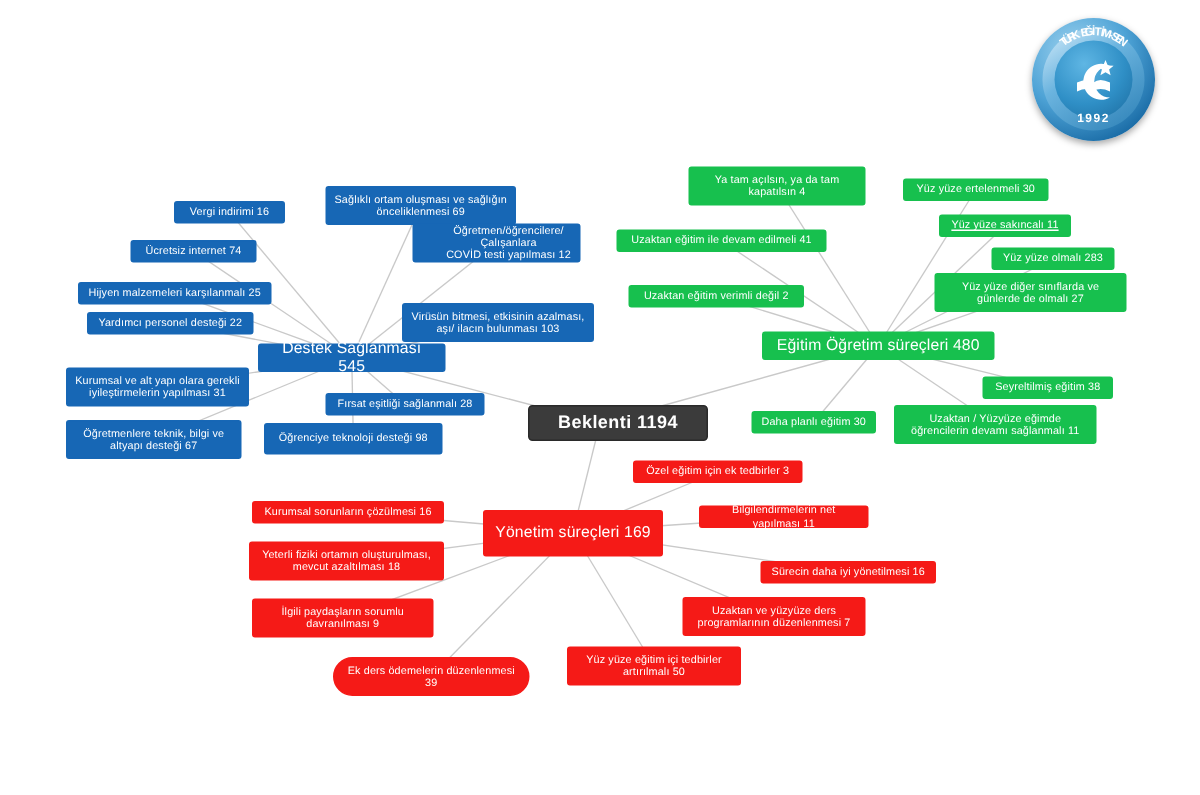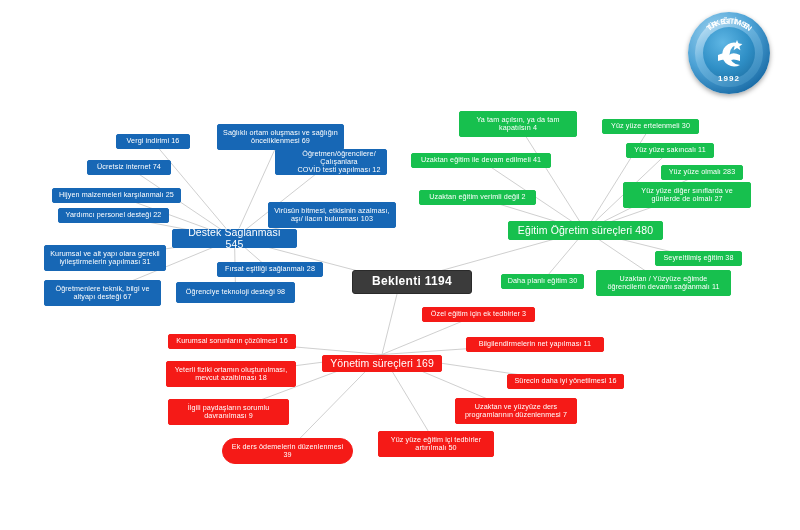--- a/index.html
+++ b/index.html
@@ -123,38 +123,38 @@
       <div class="node blue" style="left: 275px; top: 149px; width: 112px; height: 26px; padding-left: 21px;">Öğretmen/öğrencilere/Çalışanlara
 COVİD testi yapılması  12</div>
       <div class="node blue" style="left: 268px; top: 202px; width: 128px; height: 26px;">Virüsün bitmesi, etkisinin azalması,
 aşı/ ilacın bulunması  103</div>
       <div class="node green main" style="left: 508px; top: 221px; width: 155px; height: 19px;">Eğitim Öğretim süreçleri   480</div>
       <div class="node green" style="left: 459px; top: 111px; width: 118px; height: 26px;">Ya tam açılsın, ya da tam
 kapatılsın  4</div>
       <div class="node green" style="left: 411px; top: 153px; width: 140px; height: 15px;">Uzaktan eğitim ile devam edilmeli  41</div>
       <div class="node green" style="left: 419px; top: 190px; width: 117px; height: 15px;">Uzaktan eğitim verimli değil  2</div>
       <div class="node green" style="left: 602px; top: 119px; width: 97px; height: 15px;">Yüz yüze ertelenmeli  30</div>
-      <div class="node green" style="left: 626px; top: 143px; width: 88px; height: 15px;">Yüz yüze sakıncalı  11</div>
+      <div class="node green" style="left: 626px; top: 143px; width: 88px; height: 15px; text-decoration: underline;">Yüz yüze sakıncalı  11</div>
       <div class="node green" style="left: 661px; top: 165px; width: 82px; height: 15px;">Yüz yüze olmalı  283</div>
       <div class="node green" style="left: 623px; top: 182px; width: 128px; height: 26px;">Yüz yüze diğer sınıflarda ve
 günlerde de olmalı  27</div>
       <div class="node green" style="left: 655px; top: 251px; width: 87px; height: 15px;">Seyreltilmiş eğitim  38</div>
       <div class="node green" style="left: 501px; top: 274px; width: 83px; height: 15px;">Daha planlı eğitim  30</div>
       <div class="node green" style="left: 596px; top: 270px; width: 135px; height: 26px;">Uzaktan / Yüzyüze eğimde
 öğrencilerin devamı sağlanmalı  11</div>
-      <div class="node red main" style="left: 322px; top: 355px; width: 120px; height: 17px;">Yönetim süreçleri   169</div>
+      <div class="node red main" style="left: 322px; top: 340px; width: 120px; height: 31px;">Yönetim süreçleri   169</div>
       <div class="node red" style="left: 168px; top: 334px; width: 128px; height: 15px;">Kurumsal sorunların çözülmesi  16</div>
       <div class="node red" style="left: 166px; top: 361px; width: 130px; height: 26px;">Yeterli fiziki ortamın oluşturulması,
 mevcut azaltılması  18</div>
       <div class="node red" style="left: 168px; top: 399px; width: 121px; height: 26px;">İlgili paydaşların sorumlu
 davranılması  9</div>
       <div class="node red" style="left: 222px; top: 438px; width: 131px; height: 26px; border-radius: 13px;">Ek ders ödemelerin düzenlenmesi
 39</div>
       <div class="node red" style="left: 422px; top: 307px; width: 113px; height: 15px;">Özel eğitim için ek tedbirler  3</div>
-      <div class="node red" style="left: 466px; top: 337px; width: 138px; height: 15px; text-align: center;">Bilgilendirmelerin net yapılması  11</div>
+      <div class="node red" style="left: 466px; top: 337px; width: 113px; height: 15px; text-align: center;">Bilgilendirmelerin net yapılması  11</div>
       <div class="node red" style="left: 507px; top: 374px; width: 117px; height: 15px;">Sürecin daha iyi yönetilmesi  16</div>
       <div class="node red" style="left: 455px; top: 398px; width: 122px; height: 26px;">Uzaktan ve yüzyüze ders
 programlarının düzenlenmesi  7</div>
       <div class="node red" style="left: 378px; top: 431px; width: 116px; height: 26px;">Yüz yüze eğitim içi tedbirler
 artırılmalı  50</div>
       <div class="node root" style="left: 352px; top: 270px; width: 120px; height: 24px;">Beklenti   1194</div>
     </div>
 
   <div id="logo">
     <div class="logo-outer"></div>

